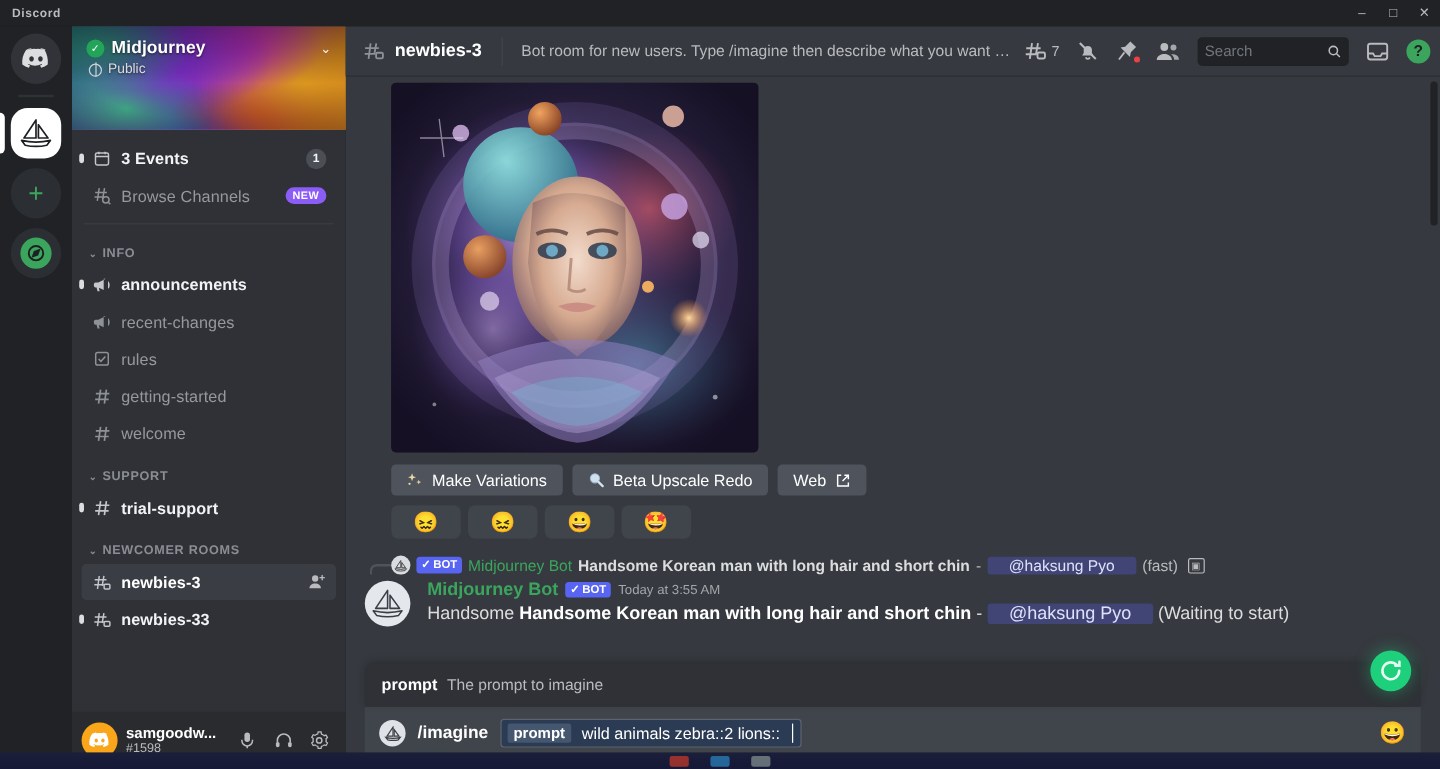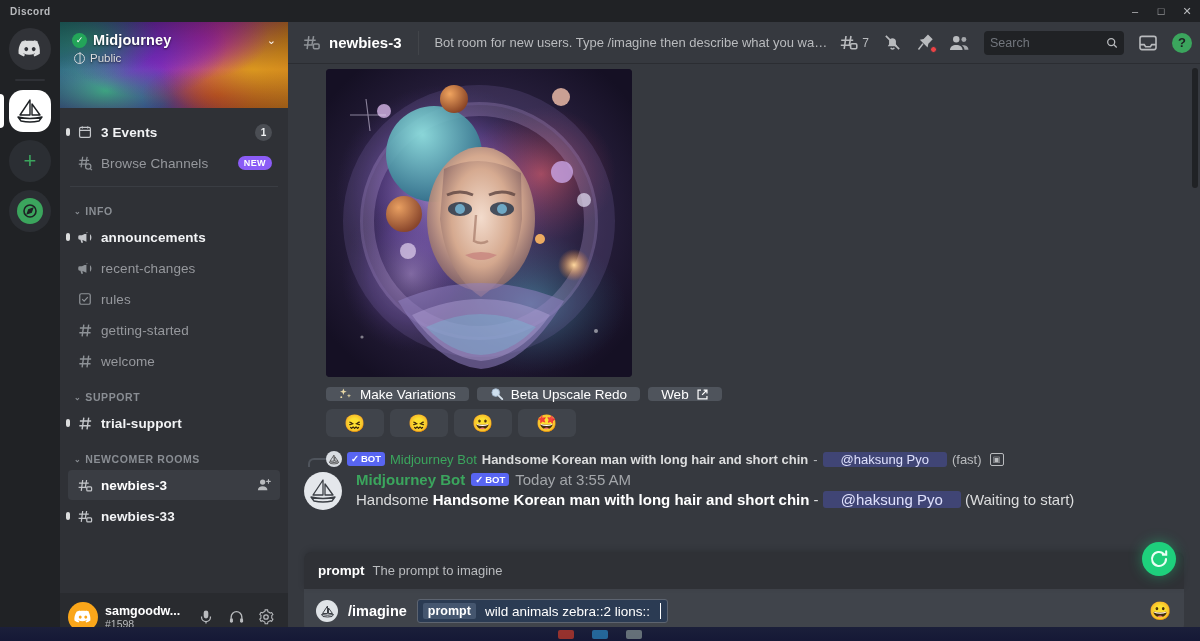--- a/index.html
+++ b/index.html
@@ -176,21 +176,21 @@
     text-overflow: ellipsis; max-width: 420px; flex: 0 1 auto;
   }
   .hdr-icons { margin-left: auto; display: flex; align-items: center; gap: 14px; }
   .hdr-ico { color: #b9bbbe; display: flex; align-items: center; position: relative; }
   .thread-count { color: #b9bbbe; font-size: 12px; margin-left: 3px; }
   .pin-dot {
     position: absolute; right: -2px; bottom: -1px; width: 7px; height: 7px;
     border-radius: 50%; background: #ed4245; border: 1px solid #36393f;
   }
   .searchbox {
-    background: #202225; border-radius: 4px; height: 24px; width: 140px;
+    background: #202225; border-radius: 4px; height: 24px; width: 126px;
     display: flex; align-items: center; padding: 0 6px; gap: 4px;
   }
   .searchbox input {
     background: transparent; border: none; outline: none; color: #dcddde;
     font-size: 12.5px; width: 100%; font-family: "Liberation Sans", sans-serif;
   }
   .searchbox input::placeholder { color: #72767d; }
   .help-ico {
     width: 20px; height: 20px; border-radius: 50%; background: #3ba55d;
     display: flex; align-items: center; justify-content: center;
@@ -199,21 +199,21 @@
 
   
   .messages { flex: 1; overflow: hidden; padding: 0 12px 0 0; position: relative; }
   .msg-img-wrap { padding: 6px 0 0 38px; }
   .gen-image {
     width: 306px; height: 308px; border-radius: 4px; display: block;
     background: #1a1525;
   }
   .action-row { display: flex; gap: 8px; padding: 10px 0 0 38px; }
   .action-btn {
-    background: #4f545c; color: #fff; border-radius: 4px; height: 14px;
+    background: #4f545c; color: #fff; border-radius: 4px; height: 26px;
     display: flex; align-items: center; gap: 7px; padding: 0 13px;
     font-size: 13.5px; font-weight: 500;
   }
   .btn-ico { display: flex; align-items: center; font-size: 12px; }
   .react-row { display: flex; gap: 6px; padding: 8px 0 0 38px; }
   .react-btn {
     background: #40444b; border-radius: 6px; width: 58px; height: 28px;
     display: flex; align-items: center; justify-content: center; font-size: 17px;
   }
 
@@ -252,21 +252,21 @@
 
   .main-msg { display: flex; gap: 14px; padding: 4px 0 0 16px; }
   .avatar-lg {
     width: 38px; height: 38px; border-radius: 50%; background: #e4e7eb;
     flex: 0 0 38px; display: flex; align-items: center; justify-content: center;
     overflow: hidden; margin-top: 1px;
   }
   .msg-col { display: flex; flex-direction: column; gap: 2px; min-width: 0; }
   .msg-head { display: flex; align-items: center; gap: 6px; }
   .msg-author { color: #3ba55d; font-size: 15px; font-weight: bold; }
-  .msg-time { color: #a3a6aa; font-size: 15px; }
+  .msg-time { color: #a3a6aa; font-size: 11px; }
   .msg-text { color: #dcddde; font-size: 15px; line-height: 1.3; white-space: nowrap; }
   .msg-text b { color: #fff; }
 
   
   .composer-wrap { padding: 0 16px 8px; position: relative; }
   .autocomplete {
     background: #2f3136; border-radius: 8px 8px 0 0; padding: 11px 14px 11px 14px;
     display: flex; align-items: center; gap: 8px; position: relative;
     box-shadow: 0 -2px 6px rgba(0,0,0,.15);
   }

